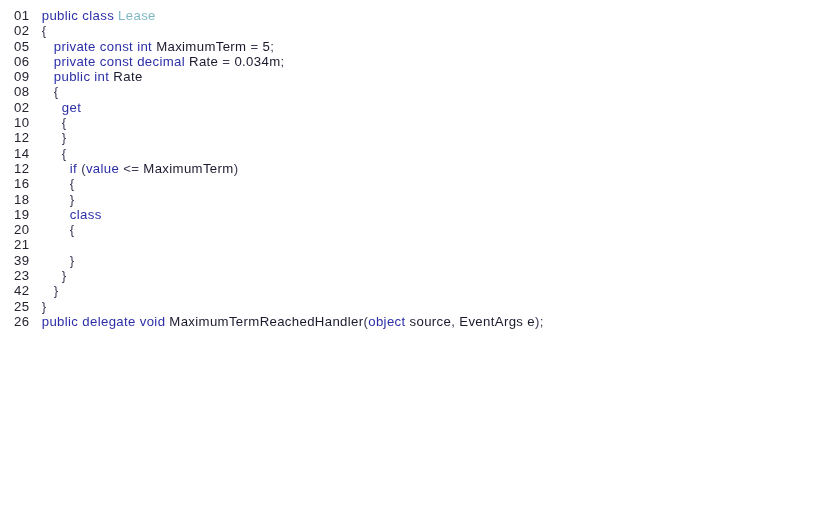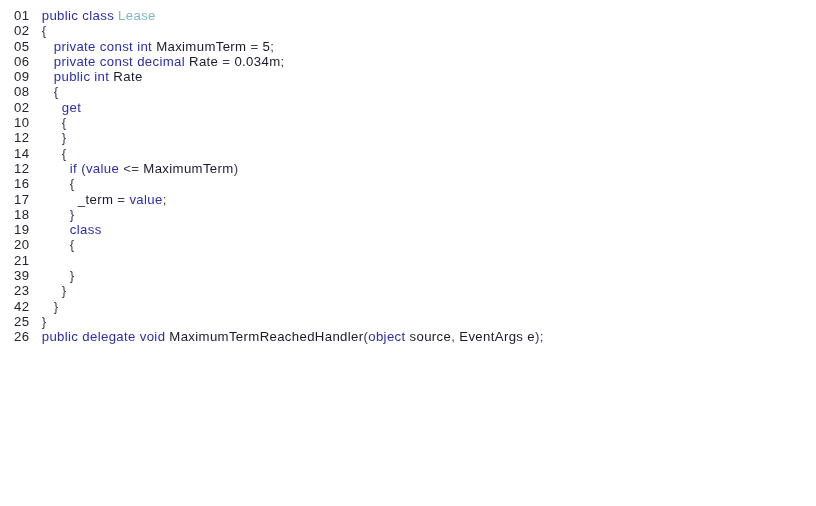--- a/index.html
+++ b/index.html
@@ -50,21 +50,20 @@
     <span class="code-line"><span class="ln">05</span><span class="code-text"><span class="pnc">   </span><span class="kw">private</span><span class="pnc"> </span><span class="kw">const</span><span class="pnc"> </span><span class="kw">int</span><span class="pnc"> </span><span class="pln">MaximumTerm</span><span class="pnc"> = </span><span class="num">5</span><span class="pnc">;</span></span></span>
     <span class="code-line"><span class="ln">06</span><span class="code-text"><span class="pnc">   </span><span class="kw">private</span><span class="pnc"> </span><span class="kw">const</span><span class="pnc"> </span><span class="kw">decimal</span><span class="pnc"> </span><span class="pln">Rate</span><span class="pnc"> = </span><span class="num">0.034m</span><span class="pnc">;</span></span></span>
     <span class="code-line"><span class="ln">09</span><span class="code-text"><span class="pnc">   </span><span class="kw">public</span><span class="pnc"> </span><span class="kw">int</span><span class="pnc"> </span><span class="pln">Rate</span></span></span>
     <span class="code-line"><span class="ln">08</span><span class="code-text"><span class="pnc">   {</span></span></span>
     <span class="code-line"><span class="ln">02</span><span class="code-text"><span class="pnc">     </span><span class="kw">get</span></span></span>
     <span class="code-line"><span class="ln">10</span><span class="code-text"><span class="pnc">     {</span></span></span>
     <span class="code-line"><span class="ln">12</span><span class="code-text"><span class="pnc">     }</span></span></span>
     <span class="code-line"><span class="ln">14</span><span class="code-text"><span class="pnc">     {</span></span></span>
     <span class="code-line"><span class="ln">12</span><span class="code-text"><span class="pnc">       </span><span class="kw">if</span><span class="pnc"> (</span><span class="kw">value</span><span class="pnc"> &lt;= </span><span class="pln">MaximumTerm</span><span class="pnc">)</span></span></span>
     <span class="code-line"><span class="ln">16</span><span class="code-text"><span class="pnc">       {</span></span></span>
-    <span class="code-line"><span class="ln">17</span><span class="code-text"><span class="pnc">         </span><span class="pln">_term</span><span class="pnc"> = </span><span class="kw">value</span><span class="pnc">;</span></span></span>
     <span class="code-line"><span class="ln">18</span><span class="code-text"><span class="pnc">       }</span></span></span>
     <span class="code-line"><span class="ln">19</span><span class="code-text"><span class="pnc">       </span><span class="kw">class</span></span></span>
     <span class="code-line"><span class="ln">20</span><span class="code-text"><span class="pnc">       {</span></span></span>
     <span class="code-line"><span class="ln">21</span><span class="code-text"></span></span>
     <span class="code-line"><span class="ln">39</span><span class="code-text"><span class="pnc">       }</span></span></span>
     <span class="code-line"><span class="ln">23</span><span class="code-text"><span class="pnc">     }</span></span></span>
     <span class="code-line"><span class="ln">42</span><span class="code-text"><span class="pnc">   }</span></span></span>
     <span class="code-line"><span class="ln">25</span><span class="code-text"><span class="pnc">}</span></span></span>
     <span class="code-line"><span class="ln">26</span><span class="code-text"><span class="kw">public</span><span class="pnc"> </span><span class="kw">delegate</span><span class="pnc"> </span><span class="kw">void</span><span class="pnc"> </span><span class="pln">MaximumTermReachedHandler</span><span class="pnc">(</span><span class="kw">object</span><span class="pnc"> </span><span class="pln">source</span><span class="pnc">, </span><span class="pln">EventArgs</span><span class="pnc"> </span><span class="pln">e</span><span class="pnc">);</span></span></span>
   </div>

